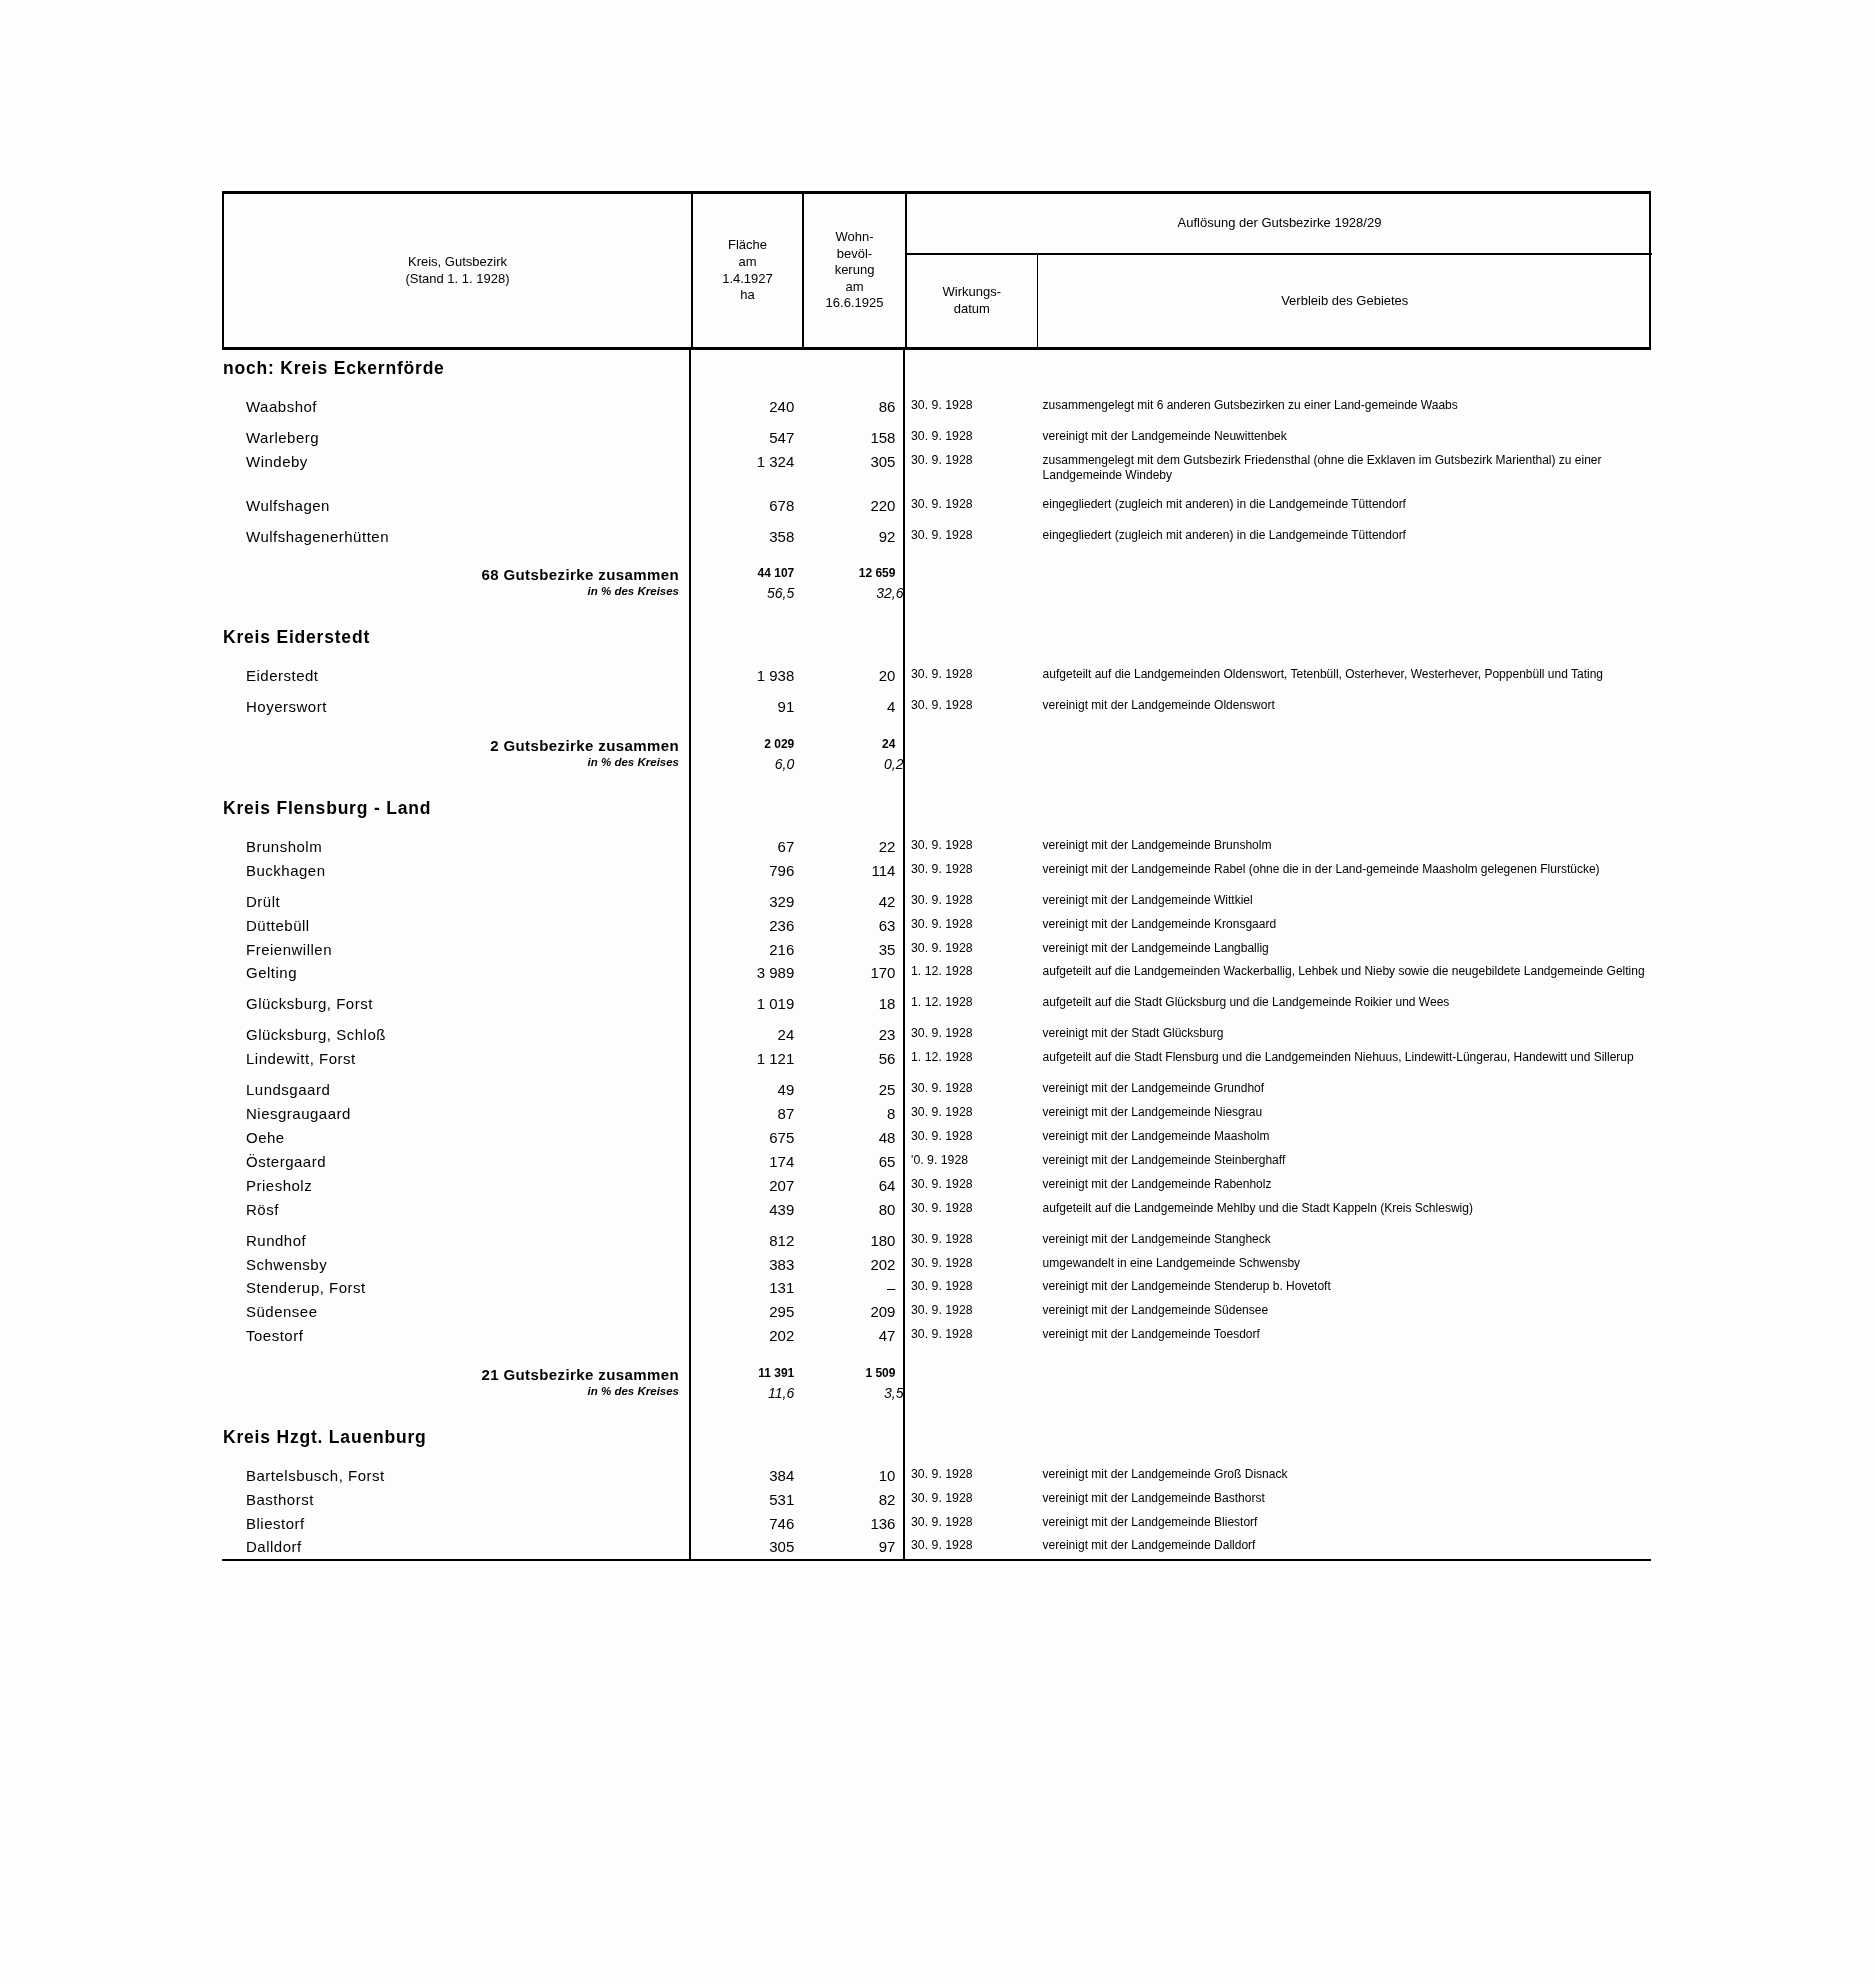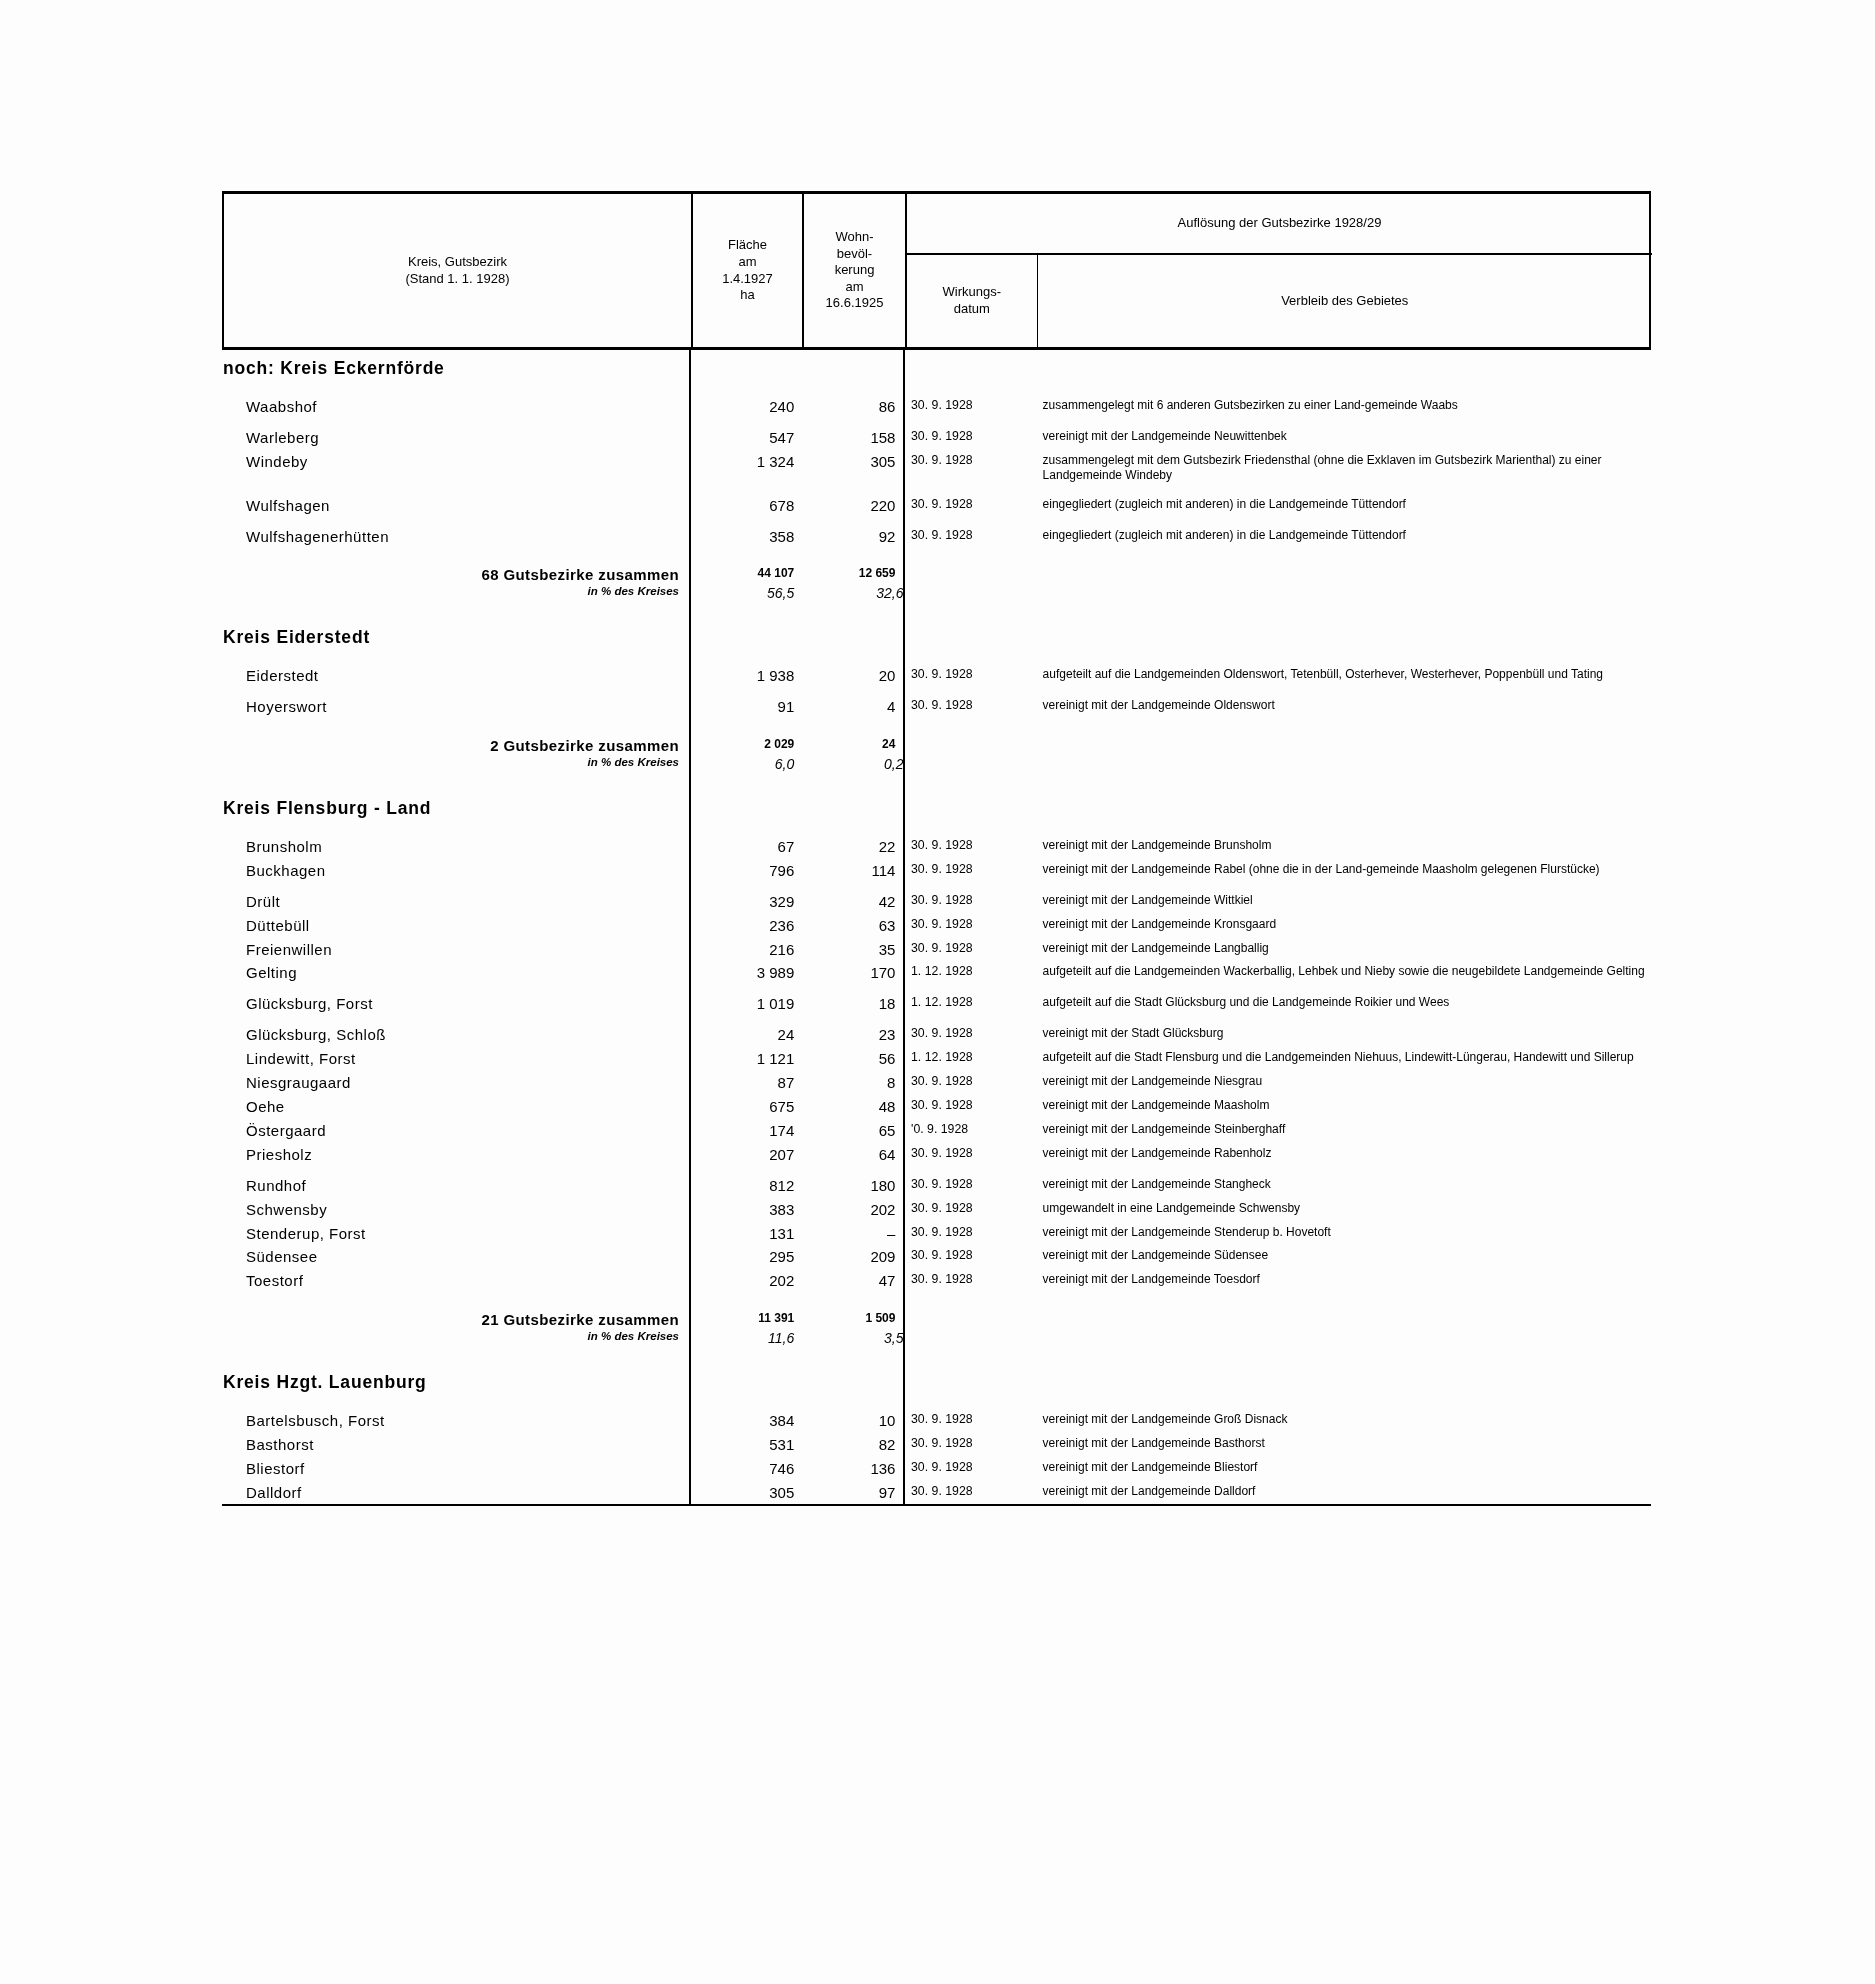--- a/index.html
+++ b/index.html
@@ -383,20 +383,27 @@
               <td class="bd-date">30. 9. 1928</td>
               <td class="bd-desc">vereinigt mit der Stadt Glücksburg</td>
             </tr>
             <tr class="row-tight">
               <td class="bd-name"><span class="indent">Lindewitt, Forst</span></td>
               <td class="bd-area">1 121</td>
               <td class="bd-pop">56</td>
               <td class="bd-date">1. 12. 1928</td>
               <td class="bd-desc">aufgeteilt auf die Stadt Flensburg und die Landgemeinden Niehuus, Lindewitt-Lüngerau, Handewitt und Sillerup</td>
             </tr>
+            <tr class="row-spaced">
+              <td class="bd-name"><span class="indent">Lundsgaard</span></td>
+              <td class="bd-area">49</td>
+              <td class="bd-pop">25</td>
+              <td class="bd-date">30. 9. 1928</td>
+              <td class="bd-desc">vereinigt mit der Landgemeinde Grundhof</td>
+            </tr>
             <tr class="row-tight">
               <td class="bd-name"><span class="indent">Niesgraugaard</span></td>
               <td class="bd-area">87</td>
               <td class="bd-pop">8</td>
               <td class="bd-date">30. 9. 1928</td>
               <td class="bd-desc">vereinigt mit der Landgemeinde Niesgrau</td>
             </tr>
             <tr class="row-tight">
               <td class="bd-name"><span class="indent">Oehe</span></td>
               <td class="bd-area">675</td>
@@ -411,20 +418,27 @@
               <td class="bd-date">'0. 9. 1928</td>
               <td class="bd-desc">vereinigt mit der Landgemeinde Steinberghaff</td>
             </tr>
             <tr class="row-tight">
               <td class="bd-name"><span class="indent">Priesholz</span></td>
               <td class="bd-area">207</td>
               <td class="bd-pop">64</td>
               <td class="bd-date">30. 9. 1928</td>
               <td class="bd-desc">vereinigt mit der Landgemeinde Rabenholz</td>
             </tr>
+            <tr class="row-tight">
+              <td class="bd-name"><span class="indent">Rösf</span></td>
+              <td class="bd-area">439</td>
+              <td class="bd-pop">80</td>
+              <td class="bd-date">30. 9. 1928</td>
+              <td class="bd-desc">aufgeteilt auf die Landgemeinde Mehlby und die Stadt Kappeln (Kreis Schleswig)</td>
+            </tr>
             <tr class="row-spaced">
               <td class="bd-name"><span class="indent">Rundhof</span></td>
               <td class="bd-area">812</td>
               <td class="bd-pop">180</td>
               <td class="bd-date">30. 9. 1928</td>
               <td class="bd-desc">vereinigt mit der Landgemeinde Stangheck</td>
             </tr>
             <tr class="row-tight">
               <td class="bd-name"><span class="indent">Schwensby</span></td>
               <td class="bd-area">383</td>

